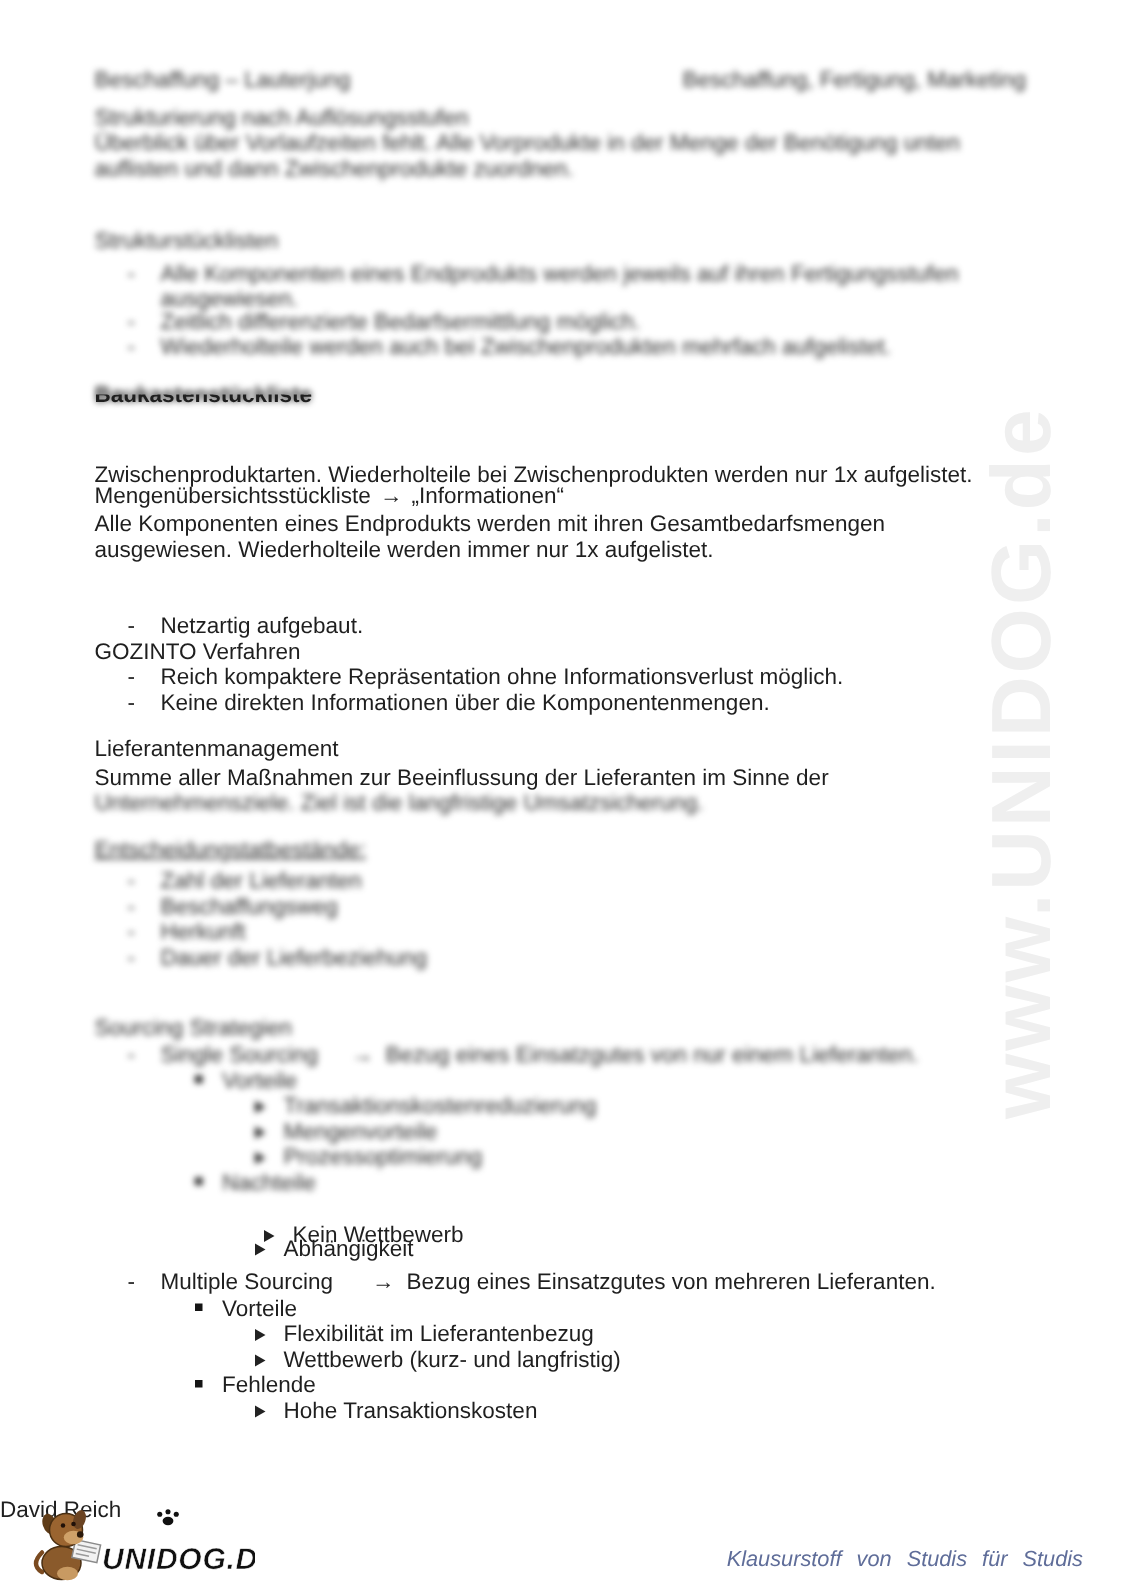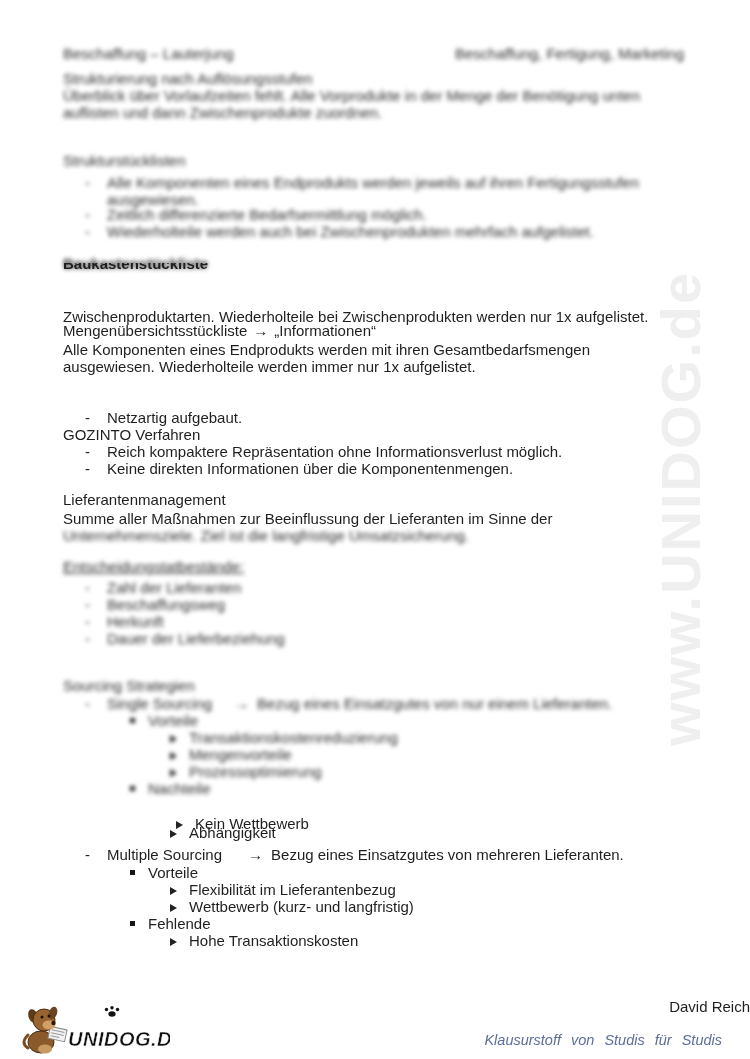--- a/index.html
+++ b/index.html
@@ -21,21 +21,21 @@
   .halfb .layer{position:absolute;top:0;left:0;white-space:nowrap;}
   .halfb .lay-blur{filter:blur(2px);color:#2e2e2e;}
   .halfb .lay-sharp{clip-path:inset(47% -6px -6px -6px);}
   
   .wm{
     position:absolute;top:268px;left:648px;height:478px;
     writing-mode:vertical-rl;transform:rotate(180deg);
     font-size:56px;font-weight:bold;letter-spacing:2px;color:#efefef;
     user-select:none;
   }
-  .author{position:absolute;left:0;right:0;top:998px;text-align:right;}
+  .author{position:absolute;left:0;right:0;top:998px;text-align:left;}
   .tagline{
     position:absolute;right:28px;top:1032px;
     font-style:italic;font-size:14.5px;word-spacing:6px;color:#5f6d99;
   }
   .logo{position:absolute;left:20px;top:1002px;}
 </style>
 </head>
 <body>
 
 <div class="page">

